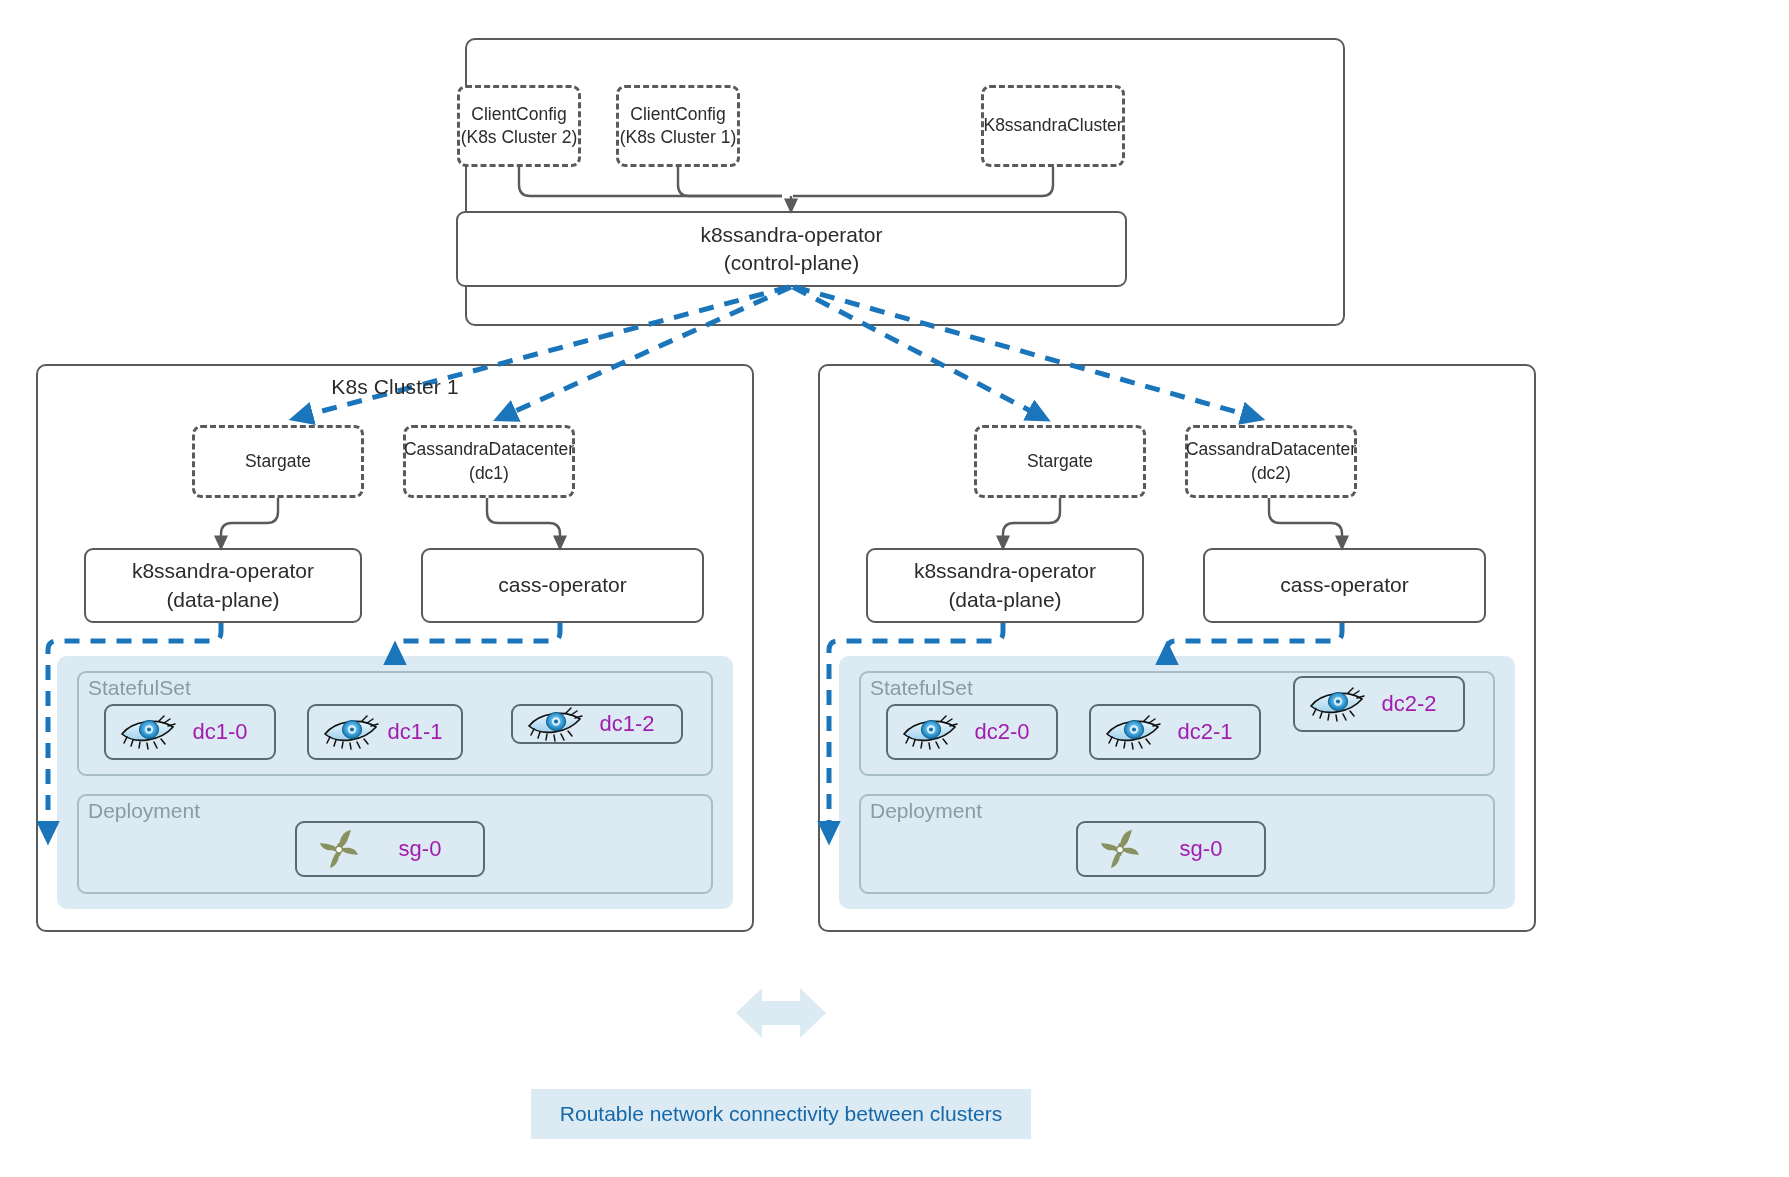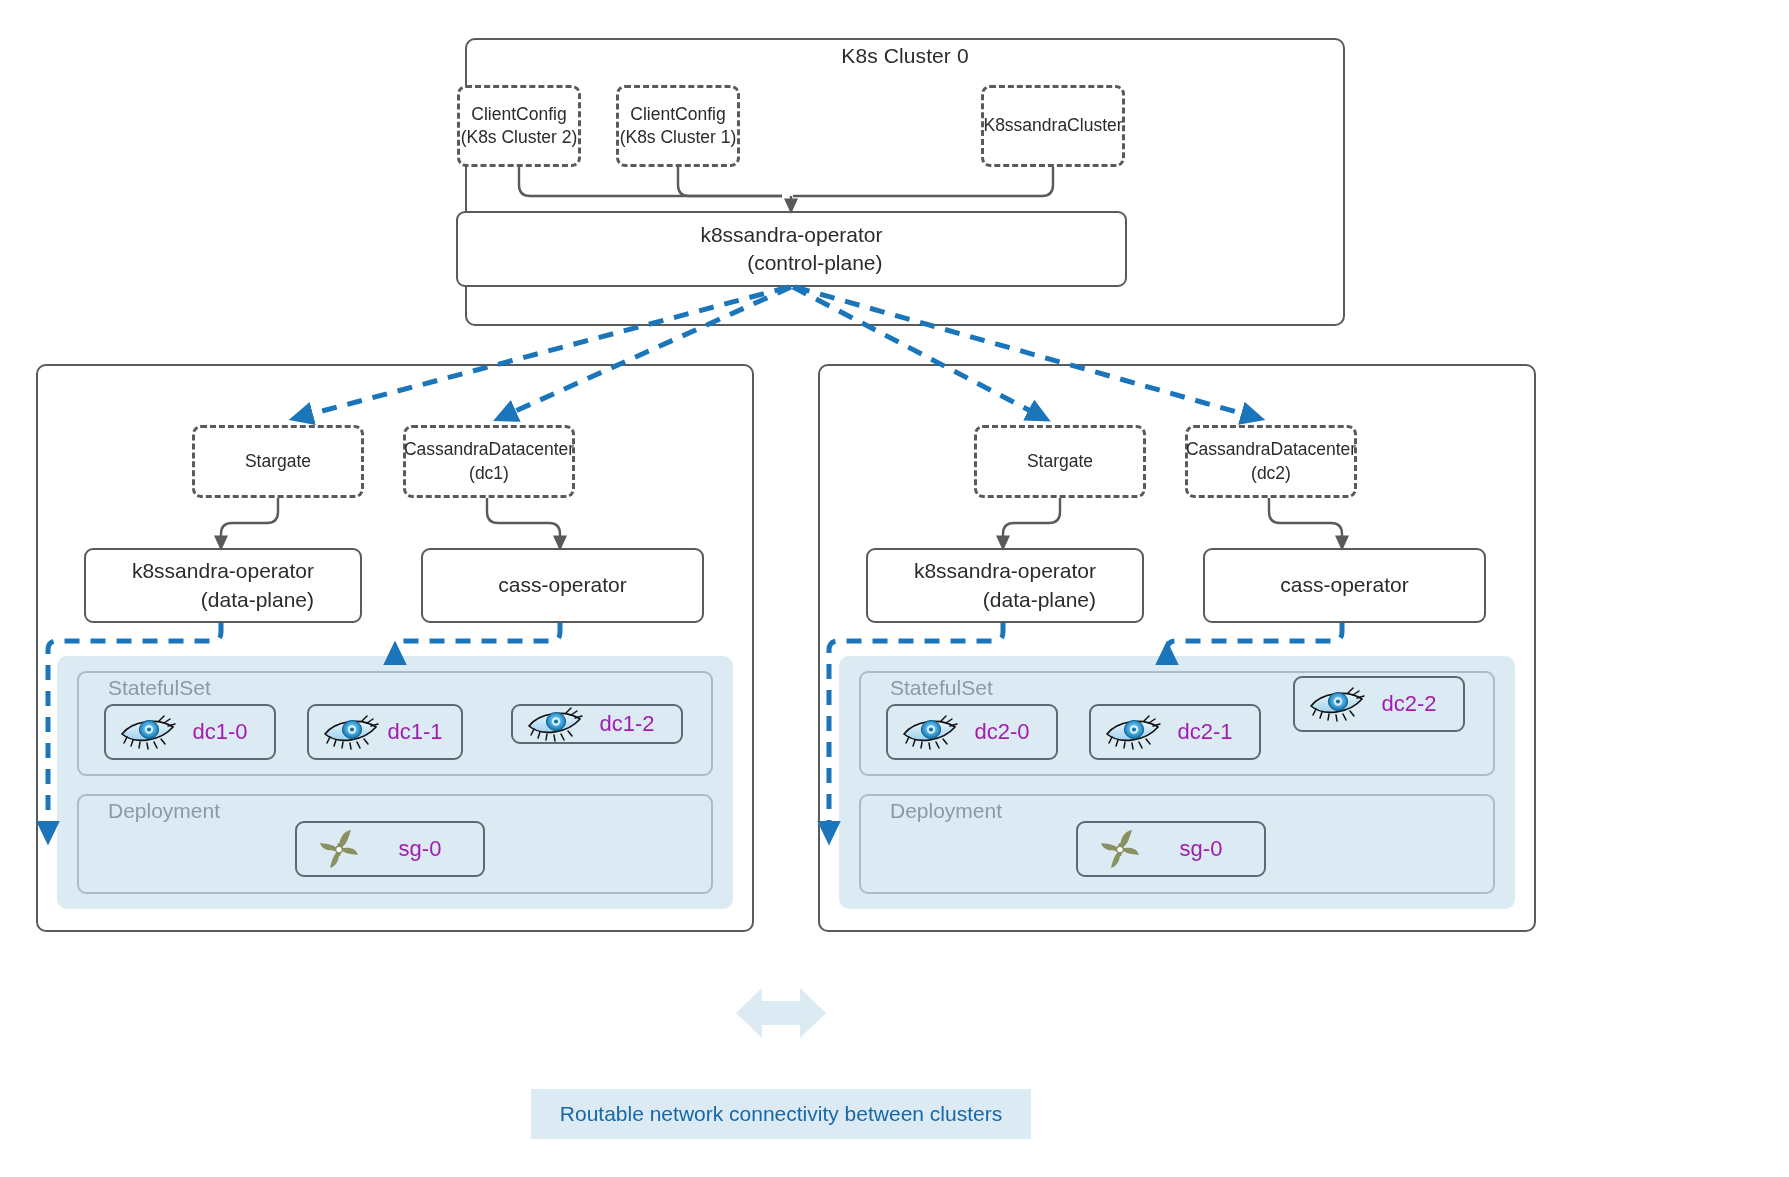--- a/index.html
+++ b/index.html
@@ -18,30 +18,30 @@
   
   .crd{position:absolute;box-sizing:border-box;background:#ffffff;
        border:3px dashed #5a5a5a;border-radius:9px;z-index:3;
        display:flex;align-items:center;justify-content:center;text-align:center;
        font-size:17.5px;line-height:1.32;color:#2b2b2b;}
   .crd span{display:block;}
 
   
   .op{position:absolute;box-sizing:border-box;background:#ffffff;
       border:2.5px solid #5a5a5a;border-radius:9px;z-index:3;
-      display:flex;align-items:center;justify-content:center;text-align:right;
+      display:flex;align-items:center;justify-content:center;text-align:center;
       font-size:21px;line-height:1.35;color:#2b2b2b;}
   .op span{display:block;}
 
   
   .ns-panel{position:absolute;box-sizing:border-box;background:#dbeaf3;
             border-radius:10px;z-index:3;}
   .group{position:absolute;box-sizing:border-box;background:transparent;
          border:2px solid #a8bdc8;border-radius:9px;z-index:4;}
-  .group-label{position:absolute;font-size:21px;color:#8b9aa3;z-index:5;margin-left:20px;}
+  .group-label{position:absolute;font-size:21px;color:#8b9aa3;z-index:5;}
 
   
   .pod{position:absolute;box-sizing:border-box;background:#dceaf3;
        border:2.5px solid #5a6a72;border-radius:9px;z-index:5;
        display:flex;align-items:center;}
   .pod .ic{width:64px;height:40px;margin-left:10px;flex:0 0 auto;
            display:flex;align-items:center;justify-content:center;}
   .pod .lbl{flex:1 1 auto;text-align:center;font-size:22px;color:#a21caf;
             padding-right:14px;}
 
@@ -99,21 +99,20 @@
       <path d="M1342,623 L1342,632 Q1342,641 1333,641 L1176,641 Q1167,641 1167,650 L1167,648" marker-end="url(#ahBlue)"></path>
     </g>
 
     <g>
       <path d="M736,1013 L762,988 L762,1001 L800,1001 L800,988 L826,1013
                L800,1038 L800,1025 L762,1025 L762,1038 Z" fill="#dbeaf3"></path>
     </g>
   </svg>
 
   <div class="cluster" style="left:465px;top:38px;width:880px;height:288px;"></div>
-  <div class="cluster-title" style="left:465px;top:44px;width:880px;">K8s Cluster 0</div>
 
   <div class="crd" style="left:457px;top:85px;width:124px;height:82px;">
     <div>
       <span>ClientConfig</span>
       <span>(K8s Cluster 2)</span>
     </div>
   </div>
 
   <div class="crd" style="left:616px;top:85px;width:124px;height:82px;">
     <div>
@@ -129,20 +128,21 @@
   </div>
 
   <div class="op" style="left:456px;top:211px;width:671px;height:76px;">
     <div>
       <span>k8ssandra-operator</span>
       <span>(control-plane)</span>
     </div>
   </div>
 
   <div class="cluster" style="left:36px;top:364px;width:718px;height:568px;"></div>
+  <div class="cluster-title" style="left:36px;top:375px;width:718px;">K8s Cluster 1</div>
 
   <div class="crd" style="left:192px;top:425px;width:172px;height:73px;">
     <div>
         <span>Stargate</span>
       </div>
   </div>
   <div class="crd" style="left:403px;top:425px;width:172px;height:73px;">
     <div>
       <span>CassandraDatacenter</span>
       <span>(dc1)</span>

